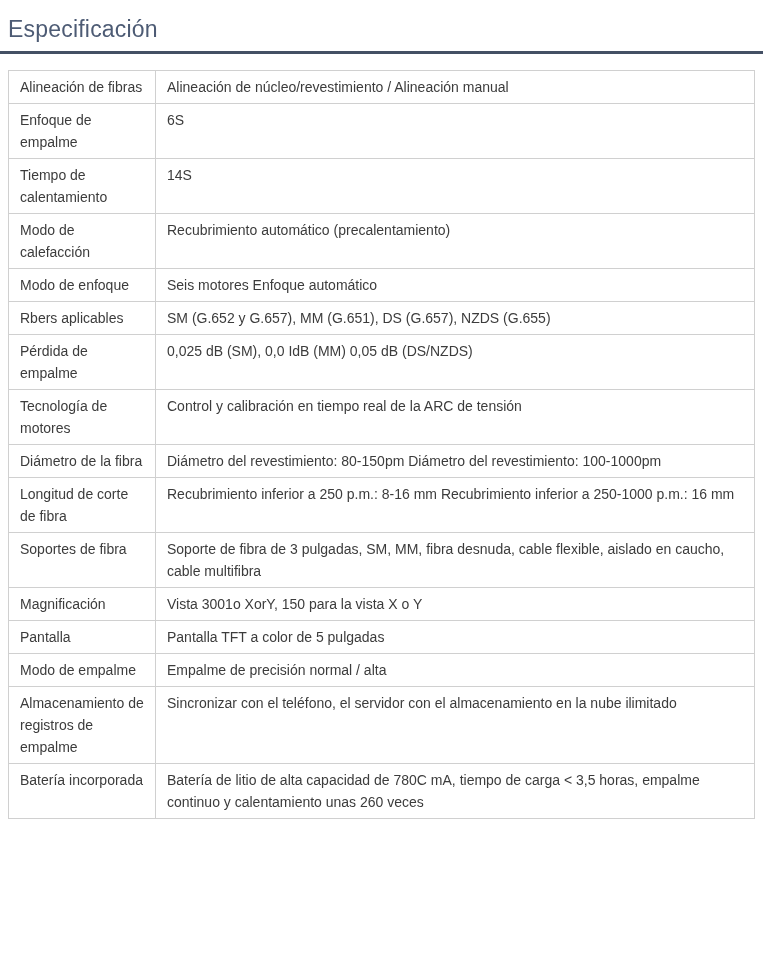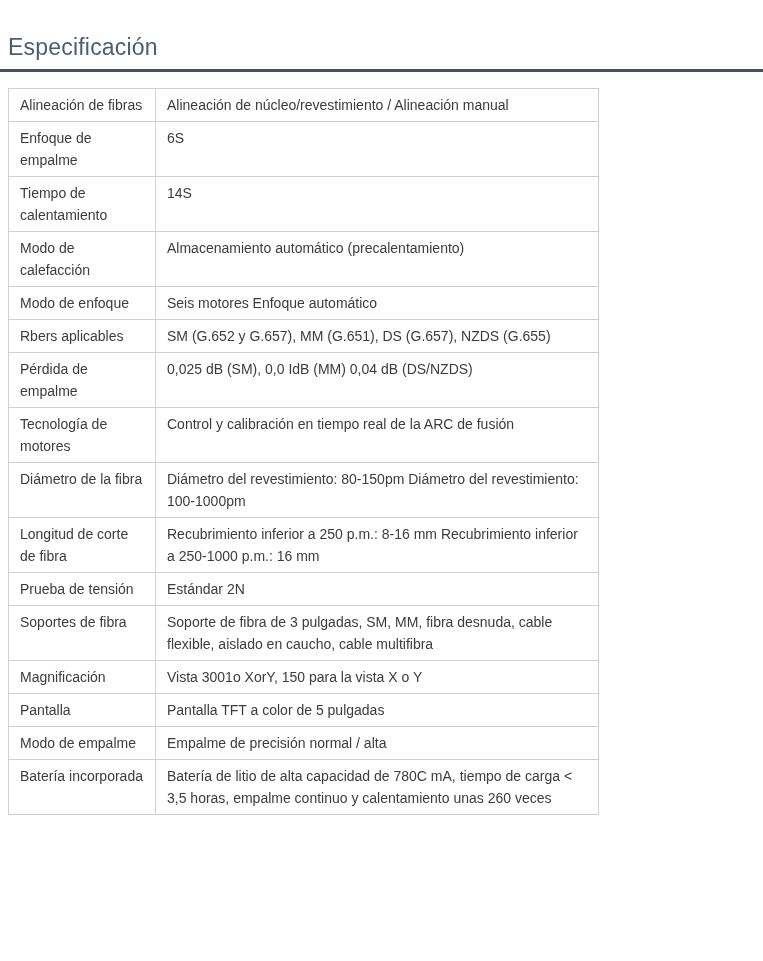--- a/index.html
+++ b/index.html
@@ -2,36 +2,36 @@
 <html><head>
 <meta charset="utf-8">
 <style>
   * { box-sizing: border-box; margin: 0; padding: 0; }
   html, body {
     background: #ffffff;
     width: 763px;
     font-family: "Liberation Sans", "DejaVu Sans", sans-serif;
   }
   .page { width: 763px; min-height: 961px; background: #ffffff; }
-  .header { padding: 6px 8px 0 8px; margin-top: 28px; }
+  .header { padding: 16px 8px 0 8px; }
   h1.title {
     font-size: 23px;
     font-weight: 400;
     color: #4d5b74;
     letter-spacing: 0.2px;
     padding-bottom: 8px;
   }
   .rule {
     width: 763px;
     height: 3px;
     background: #445064;
   }
   .table-wrap { padding: 16px 8px 6px 8px; }
   table.spec {
-    width: 591px;
+    width: 747px;
     border-collapse: collapse;
     table-layout: fixed;
   }
   table.spec col.c-label { width: 147px; }
   table.spec td {
     border: 1px solid #d0d0d0;
     vertical-align: top;
     font-size: 14px;
     line-height: 22px;
     color: #3c3c3c;
@@ -63,66 +63,66 @@
           <tr>
             <td class="label-cell">Enfoque de empalme</td>
             <td class="value-cell">6S</td>
           </tr>
           <tr>
             <td class="label-cell">Tiempo de calentamiento</td>
             <td class="value-cell">14S</td>
           </tr>
           <tr>
             <td class="label-cell">Modo de calefacción</td>
-            <td class="value-cell">Almacenamiento automático (precalentamiento)</td>
+            <td class="value-cell">Recubrimiento automático (precalentamiento)</td>
           </tr>
           <tr>
             <td class="label-cell">Modo de enfoque</td>
             <td class="value-cell">Seis motores Enfoque automático</td>
           </tr>
           <tr>
             <td class="label-cell">Rbers aplicables</td>
             <td class="value-cell">SM (G.652 y G.657), MM (G.651), DS (G.657), NZDS (G.655)</td>
           </tr>
           <tr>
             <td class="label-cell">Pérdida de empalme</td>
-            <td class="value-cell">0,025 dB (SM), 0,0 IdB (MM) 0,04 dB (DS/NZDS)</td>
+            <td class="value-cell">0,025 dB (SM), 0,0 IdB (MM) 0,05 dB (DS/NZDS)</td>
           </tr>
           <tr>
             <td class="label-cell">Tecnología de motores</td>
-            <td class="value-cell">Control y calibración en tiempo real de la ARC de fusión</td>
+            <td class="value-cell">Control y calibración en tiempo real de la ARC de tensión</td>
           </tr>
           <tr>
             <td class="label-cell">Diámetro de la fibra</td>
             <td class="value-cell">Diámetro del revestimiento: 80-150pm Diámetro del revestimiento: 100-1000pm</td>
           </tr>
           <tr>
             <td class="label-cell">Longitud de corte de fibra</td>
             <td class="value-cell">Recubrimiento inferior a 250 p.m.: 8-16 mm Recubrimiento inferior a 250-1000 p.m.: 16 mm</td>
-          </tr>
-          <tr>
-            <td class="label-cell">Prueba de tensión</td>
-            <td class="value-cell">Estándar 2N</td>
           </tr>
           <tr>
             <td class="label-cell">Soportes de fibra</td>
             <td class="value-cell">Soporte de fibra de 3 pulgadas, SM, MM, fibra desnuda, cable flexible, aislado en caucho, cable multifibra</td>
           </tr>
           <tr>
             <td class="label-cell">Magnificación</td>
             <td class="value-cell">Vista 3001o XorY, 150 para la vista X o Y</td>
           </tr>
           <tr>
             <td class="label-cell">Pantalla</td>
             <td class="value-cell">Pantalla TFT a color de 5 pulgadas</td>
           </tr>
           <tr>
             <td class="label-cell">Modo de empalme</td>
             <td class="value-cell">Empalme de precisión normal / alta</td>
           </tr>
           <tr>
+            <td class="label-cell">Almacenamiento de registros de empalme</td>
+            <td class="value-cell">Sincronizar con el teléfono, el servidor con el almacenamiento en la nube ilimitado</td>
+          </tr>
+          <tr>
             <td class="label-cell">Batería incorporada</td>
             <td class="value-cell">Batería de litio de alta capacidad de 780C mA, tiempo de carga &lt; 3,5 horas, empalme continuo y calentamiento unas 260 veces</td>
           </tr>
         </tbody>
     </table>
   </div>
 </div>
 
 </body></html>

